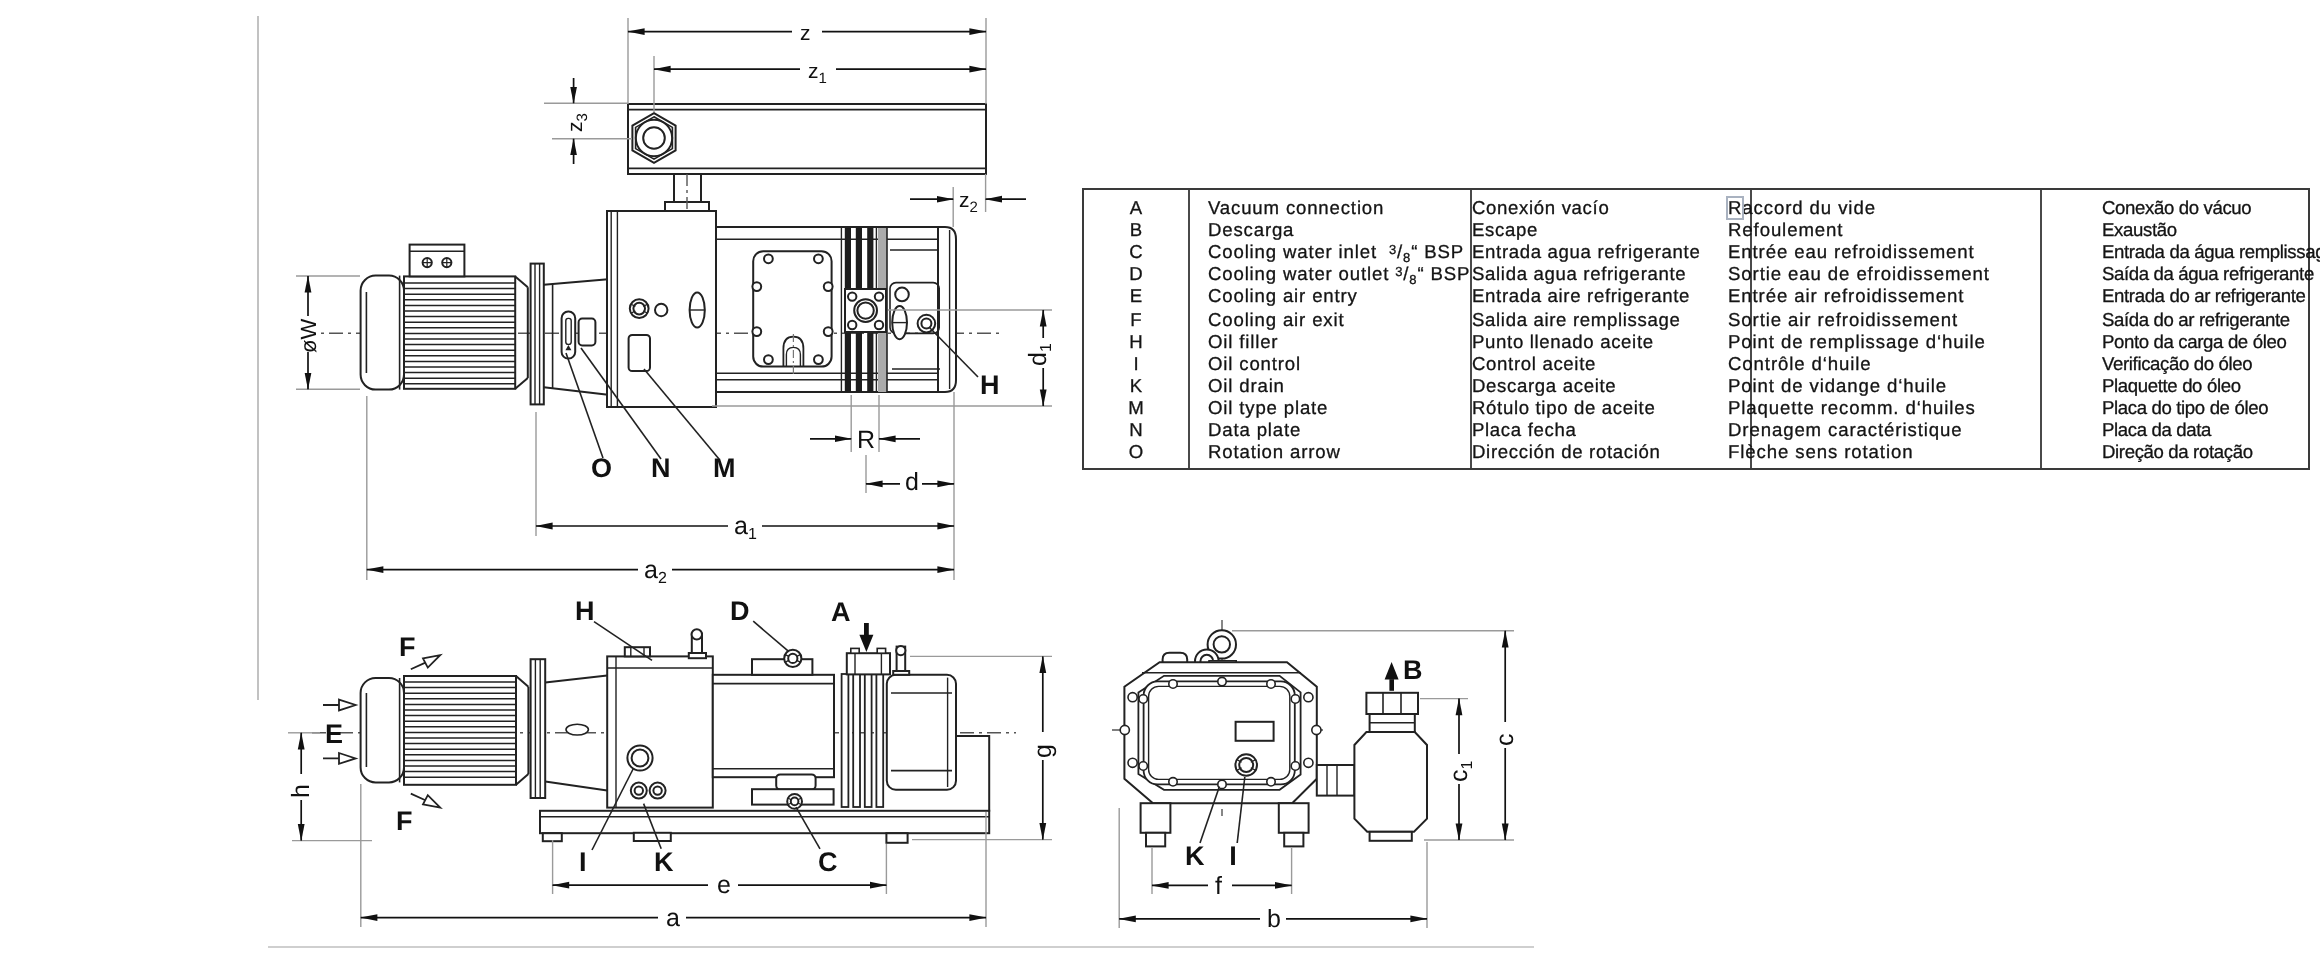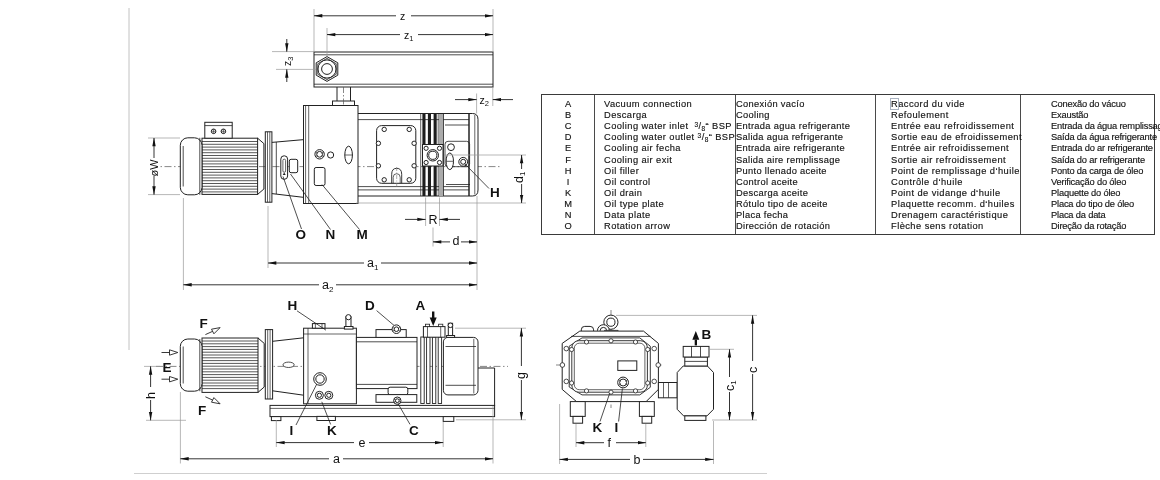--- a/index.html
+++ b/index.html
@@ -625,46 +625,46 @@
         <div>M</div>
         <div>N</div>
         <div>O</div>
   </div>
 
   <div class="col pad" style="left:62px;letter-spacing:0.42px">
     <div>Vacuum connection</div>
         <div>Descarga</div>
         <div>Cooling water inlet&nbsp; <sup>3</sup>/<sub>8</sub>“ BSP</div>
         <div>Cooling water outlet <sup>3</sup>/<sub>8</sub>“ BSP</div>
-        <div>Cooling air fecha</div>
+        <div>Cooling air entry</div>
         <div>Cooling air exit</div>
         <div>Oil filler</div>
         <div>Oil control</div>
         <div>Oil drain</div>
         <div>Oil type plate</div>
         <div>Data plate</div>
         <div>Rotation arrow</div>
   </div>
 
   <div class="col pad" style="left:194px;letter-spacing:0.33px">
     <div>Conexión vacío</div>
-        <div>Cooling</div>
+        <div>Escape</div>
         <div>Entrada agua refrigerante</div>
         <div>Salida agua refrigerante</div>
         <div>Entrada aire refrigerante</div>
         <div>Salida aire remplissage</div>
         <div>Punto llenado aceite</div>
         <div>Control aceite</div>
         <div>Descarga aceite</div>
         <div>Rótulo tipo de aceite</div>
         <div>Placa fecha</div>
         <div>Dirección de rotación</div>
   </div>
 
-  <div class="col pad" style="left:349px;letter-spacing:0.45px">
+  <div class="col pad" style="left:322px;letter-spacing:0.45px">
     <div><span class="rsel">R</span>accord du vide</div>
         <div>Refoulement</div>
         <div>Entrée eau refroidissement</div>
         <div>Sortie eau de efroidissement</div>
         <div>Entrée air refroidissement</div>
         <div>Sortie air refroidissement</div>
         <div>Point de remplissage d‘huile</div>
         <div>Contrôle d‘huile</div>
         <div>Point de vidange d‘huile</div>
         <div>Plaquette recomm. d‘huiles</div>

